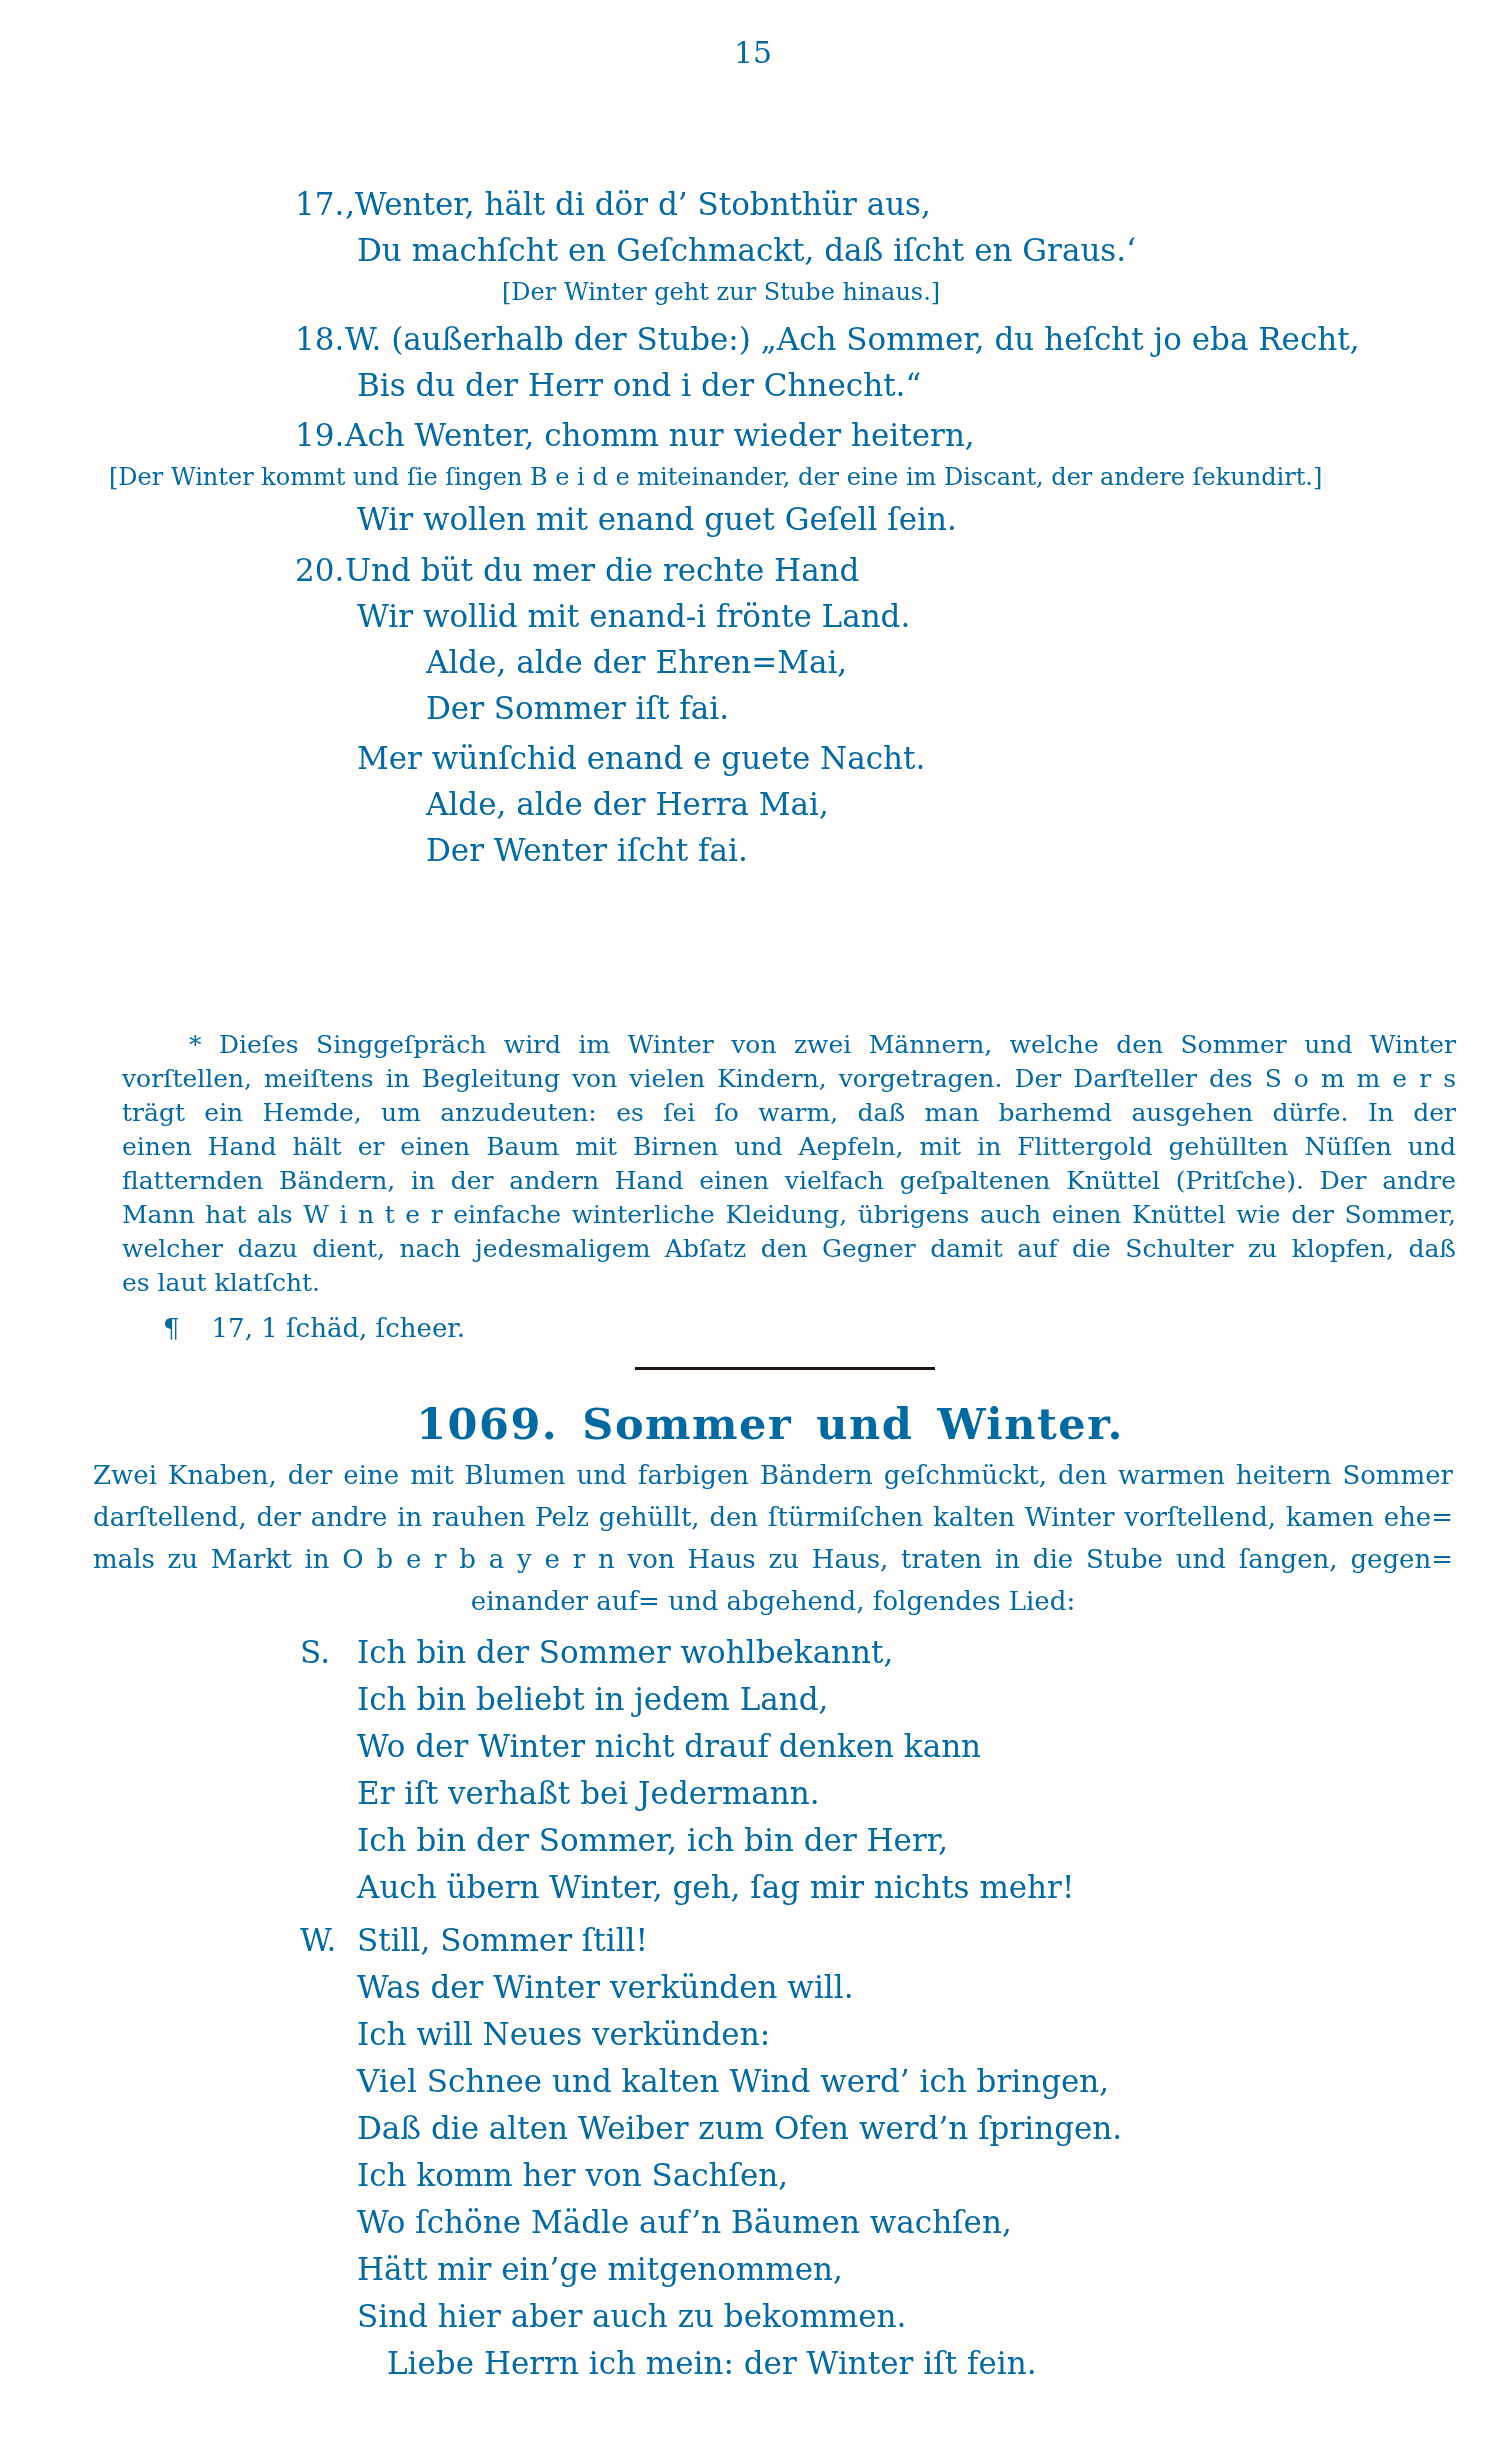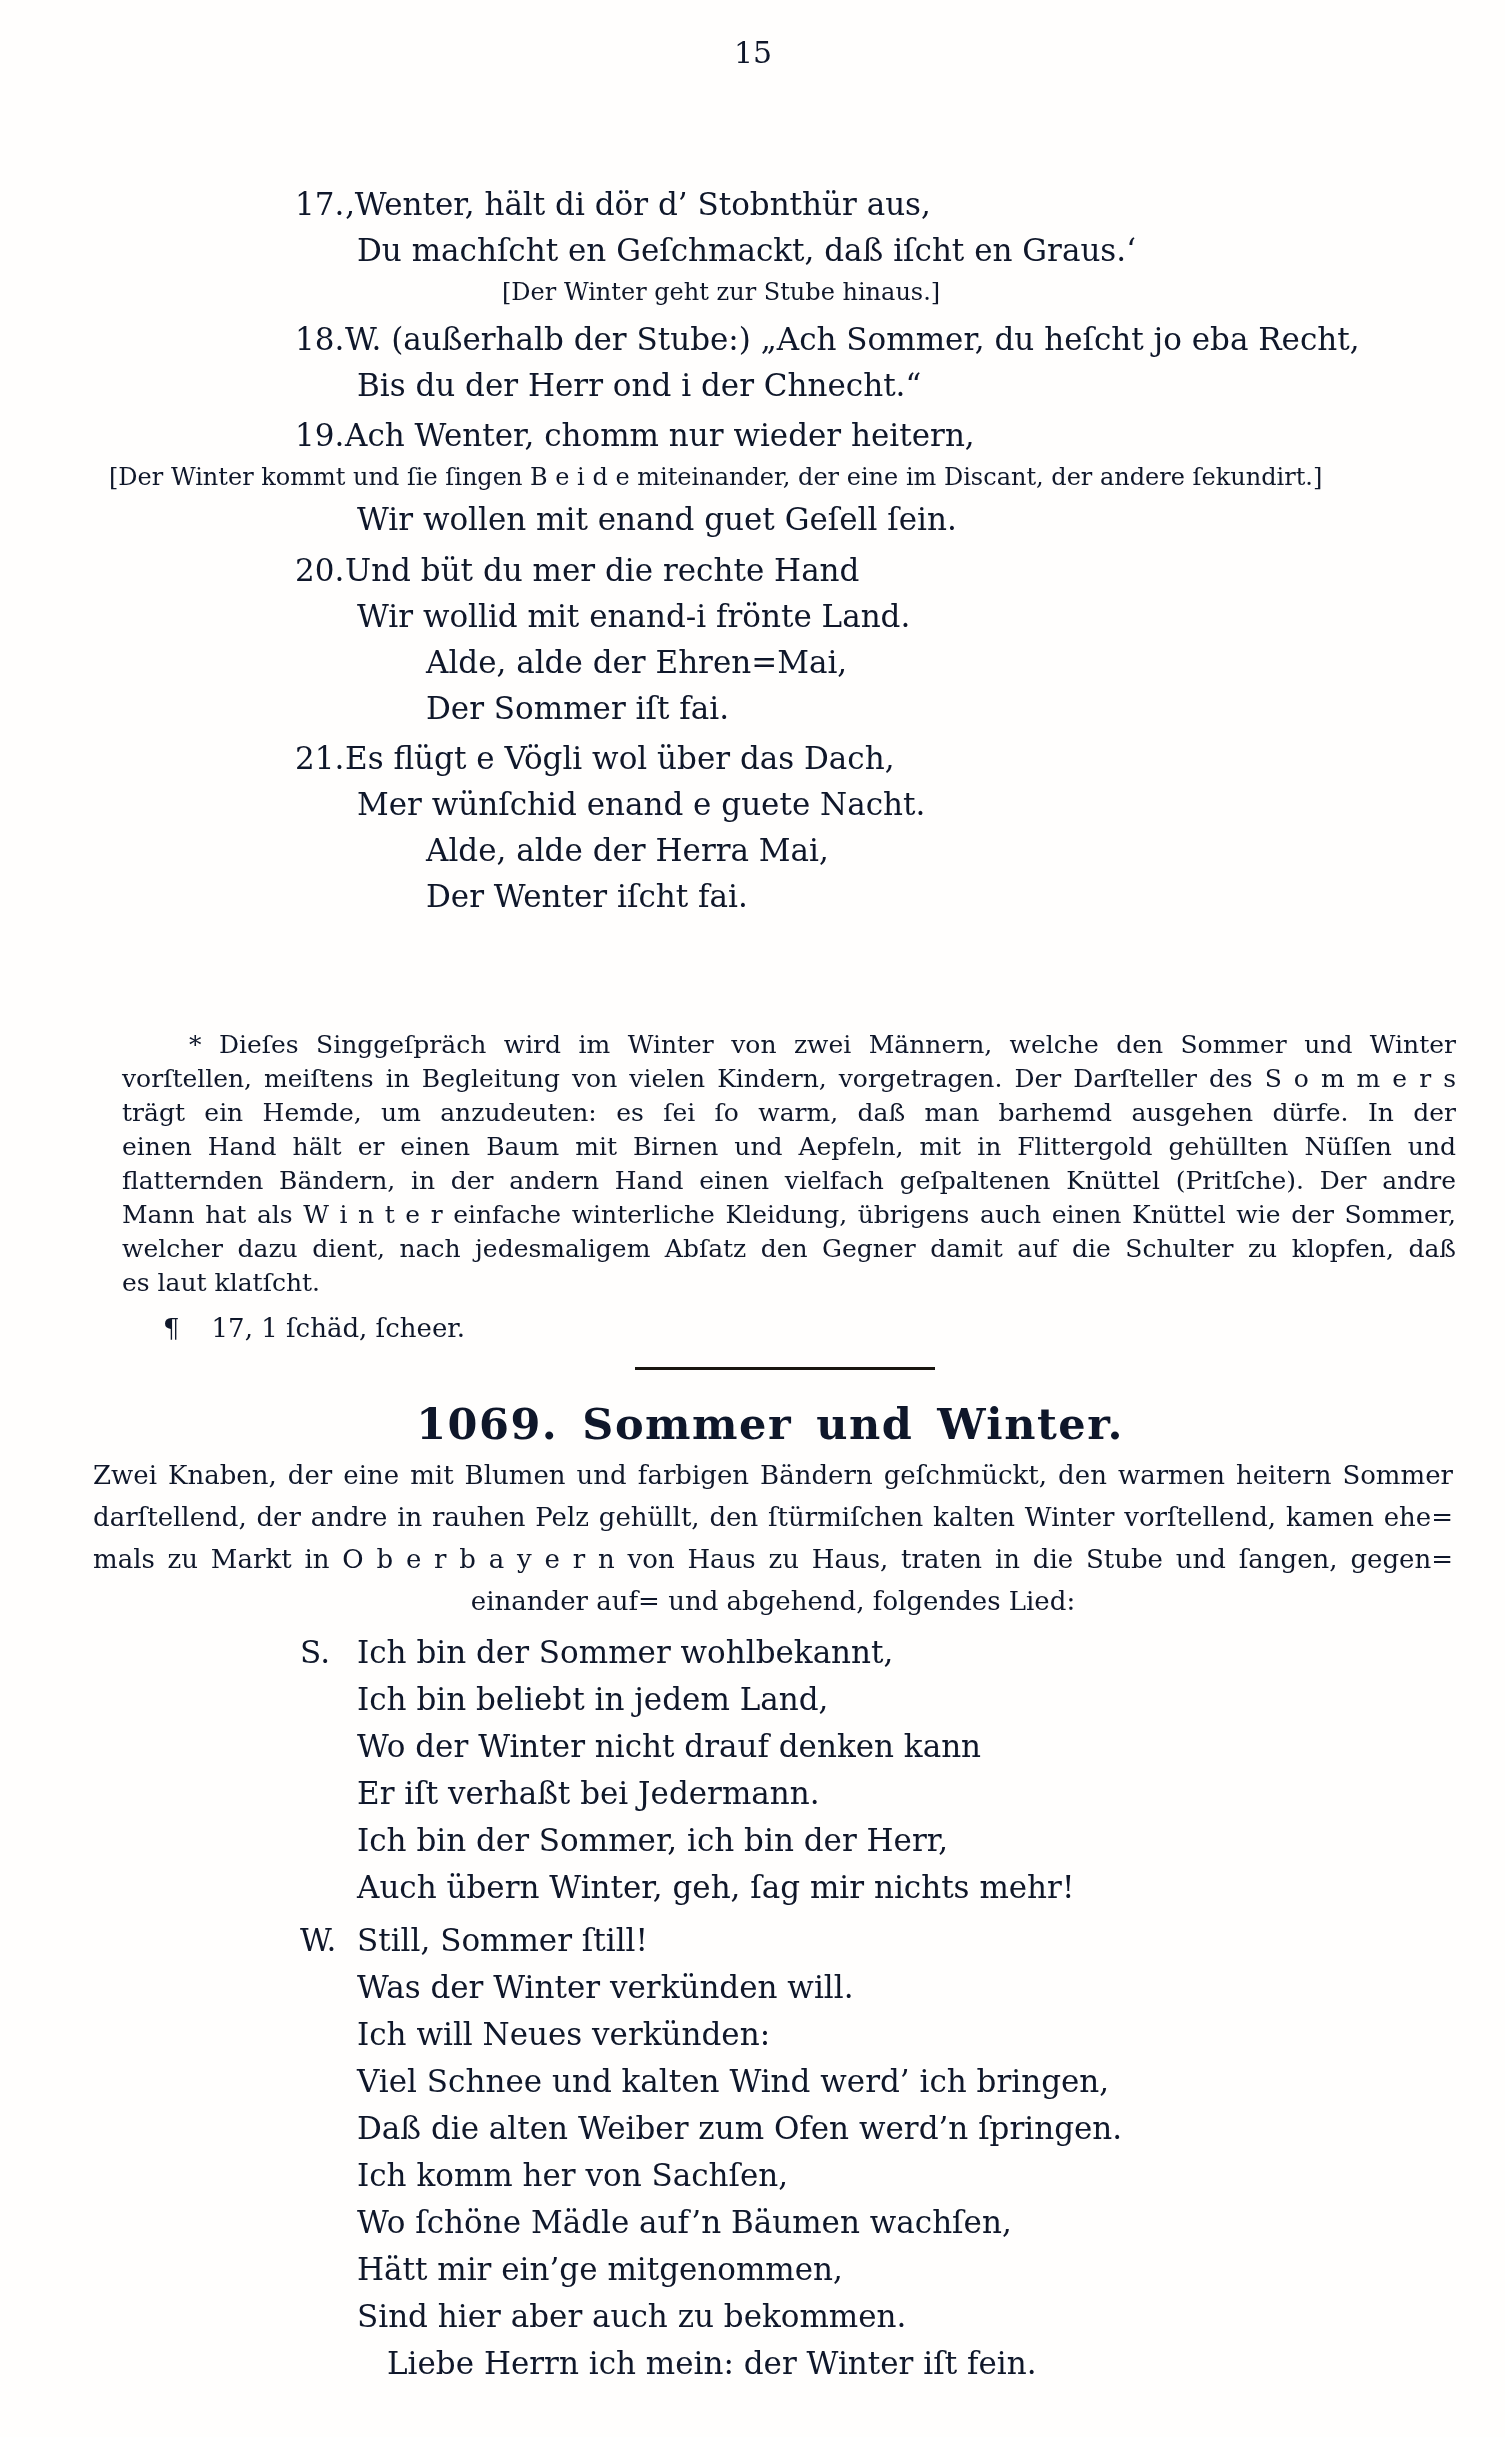--- a/index.html
+++ b/index.html
@@ -1,20 +1,20 @@
 <!DOCTYPE html>
 <html style="font-size:12px"><head>
 <meta charset="utf-8">
 <style>
   html,body { margin:0; padding:0; background:#e8e8e8; }
   .page {
     position:relative;
     width:1506px; height:2438px;
     background:#fffefd;
-    color:#0f172a;
+    color:#0369a1;
     font-family:"DejaVu Serif", serif;
     overflow:hidden;
   }
   
   .pagenum {
     position:absolute; top:35px; left:0; right:0;
     text-align:center; font-size:30px;
   }
   
   .verses {
@@ -105,21 +105,20 @@
     </div>
 
     <div class="stanza">
       <div class="vline first"><span class="vnum">20.</span><span>Und büt du mer die rechte Hand</span></div>
       <div class="vline cont">Wir wollid mit enand-i frönte Land.</div>
       <div class="vline refrain">Alde, alde der Ehren=Mai,</div>
       <div class="vline refrain">Der Sommer iſt fai.</div>
     </div>
 
     <div class="stanza">
-      <div class="vline first"><span class="vnum">21.</span><span>Es flügt e Vögli wol über das Dach,</span></div>
       <div class="vline cont">Mer wünſchid enand e guete Nacht.</div>
       <div class="vline refrain">Alde, alde der Herra Mai,</div>
       <div class="vline refrain">Der Wenter iſcht fai.</div>
     </div>
 
   </div>
 
   <div class="footnote">
     <div class="fline first">* Dieſes Singgeſpräch wird im Winter von zwei Männern, welche den Sommer und Winter</div>
     <div class="fline">vorſtellen, meiſtens in Begleitung von vielen Kindern, vorgetragen. Der Darſteller des S o m m e r s</div>

